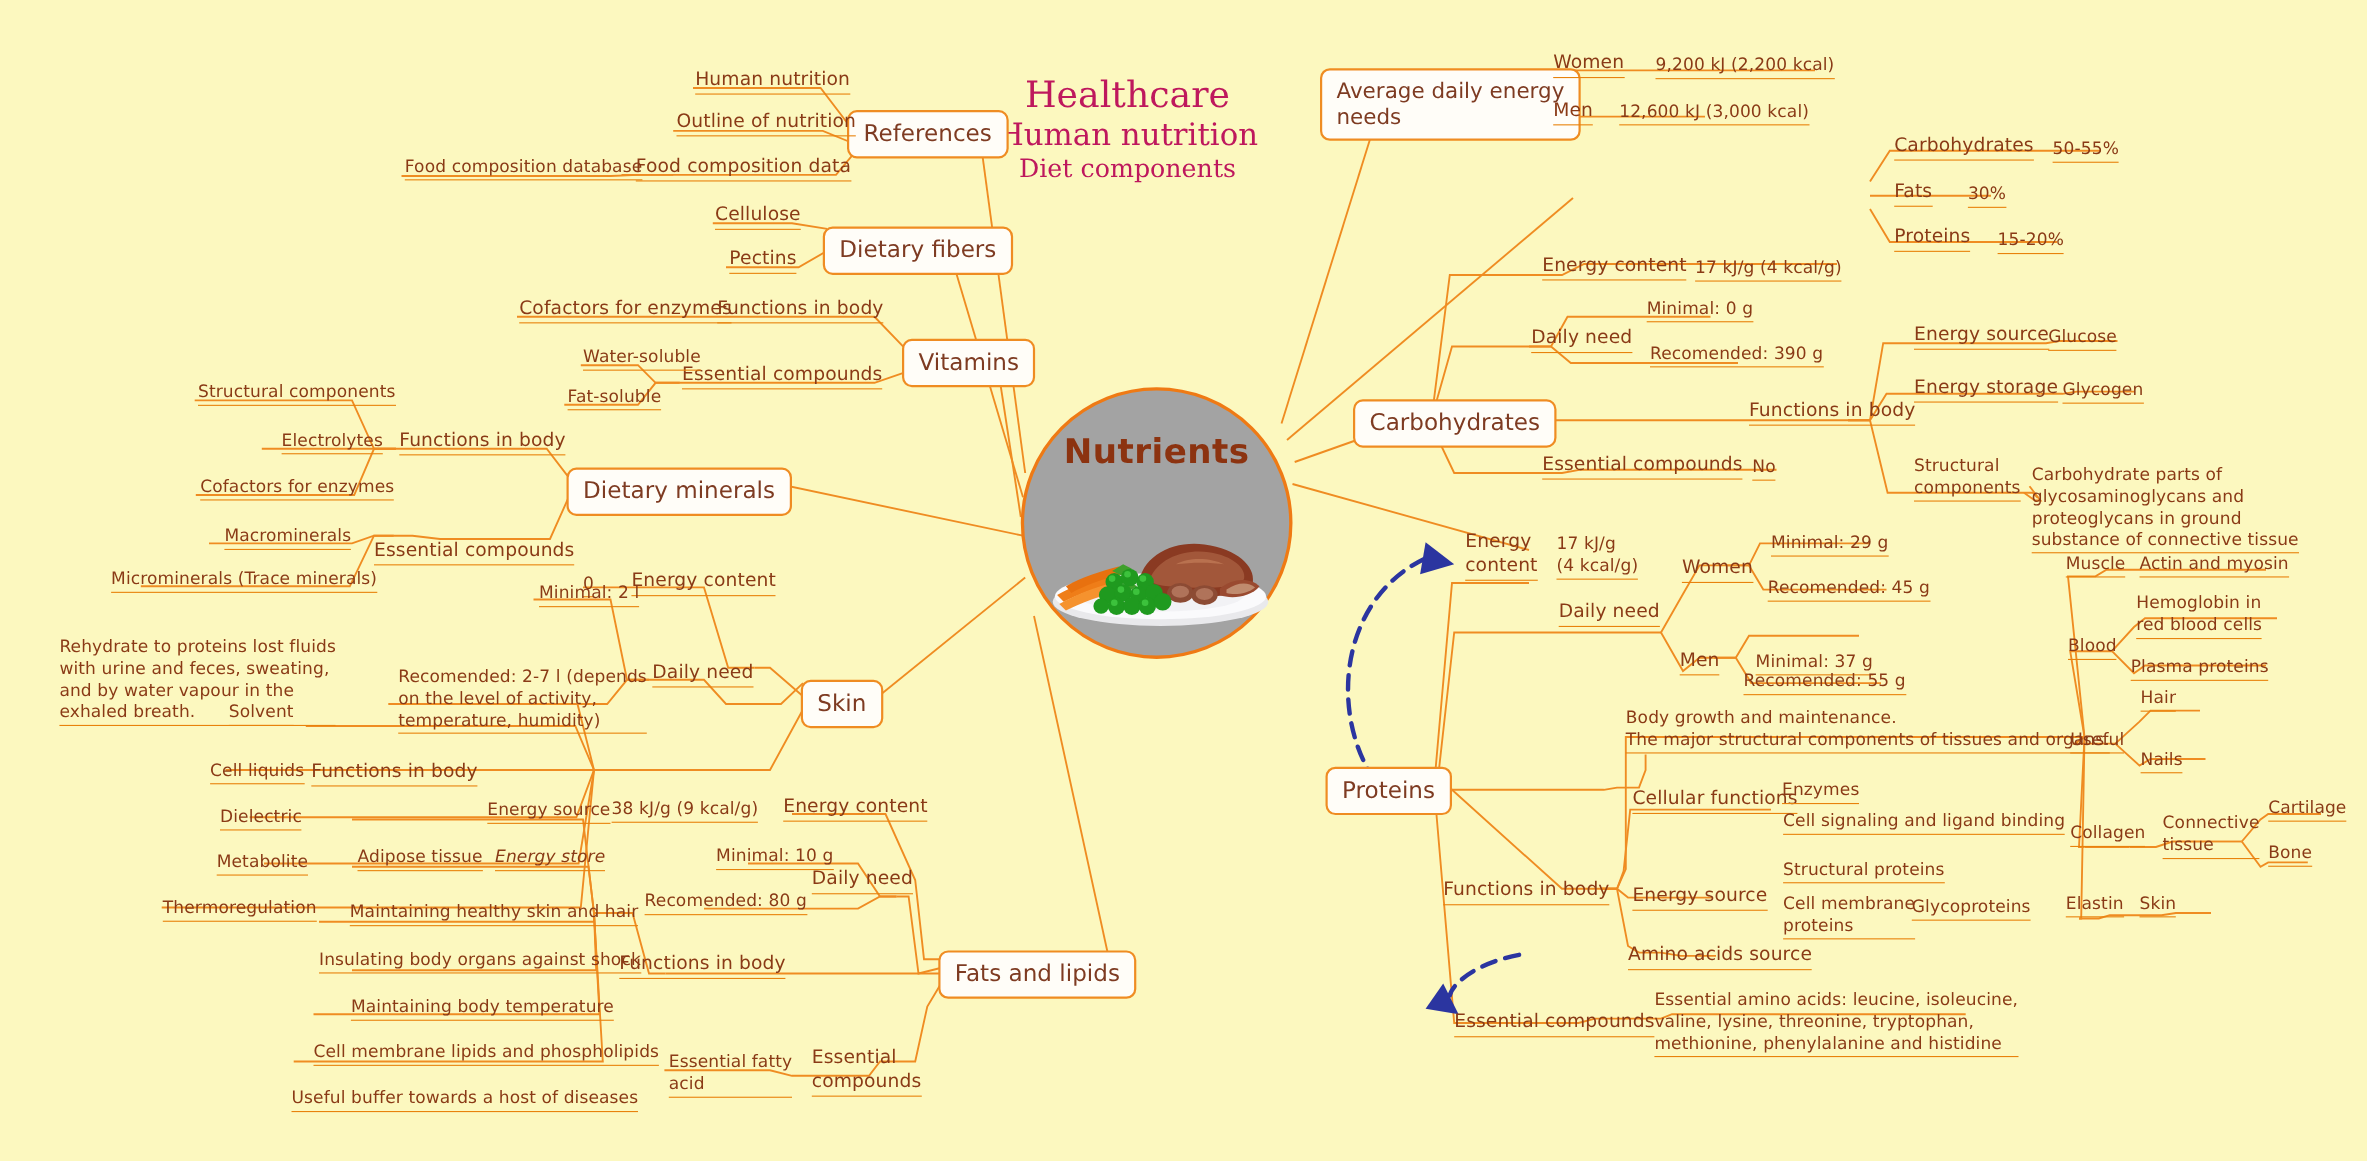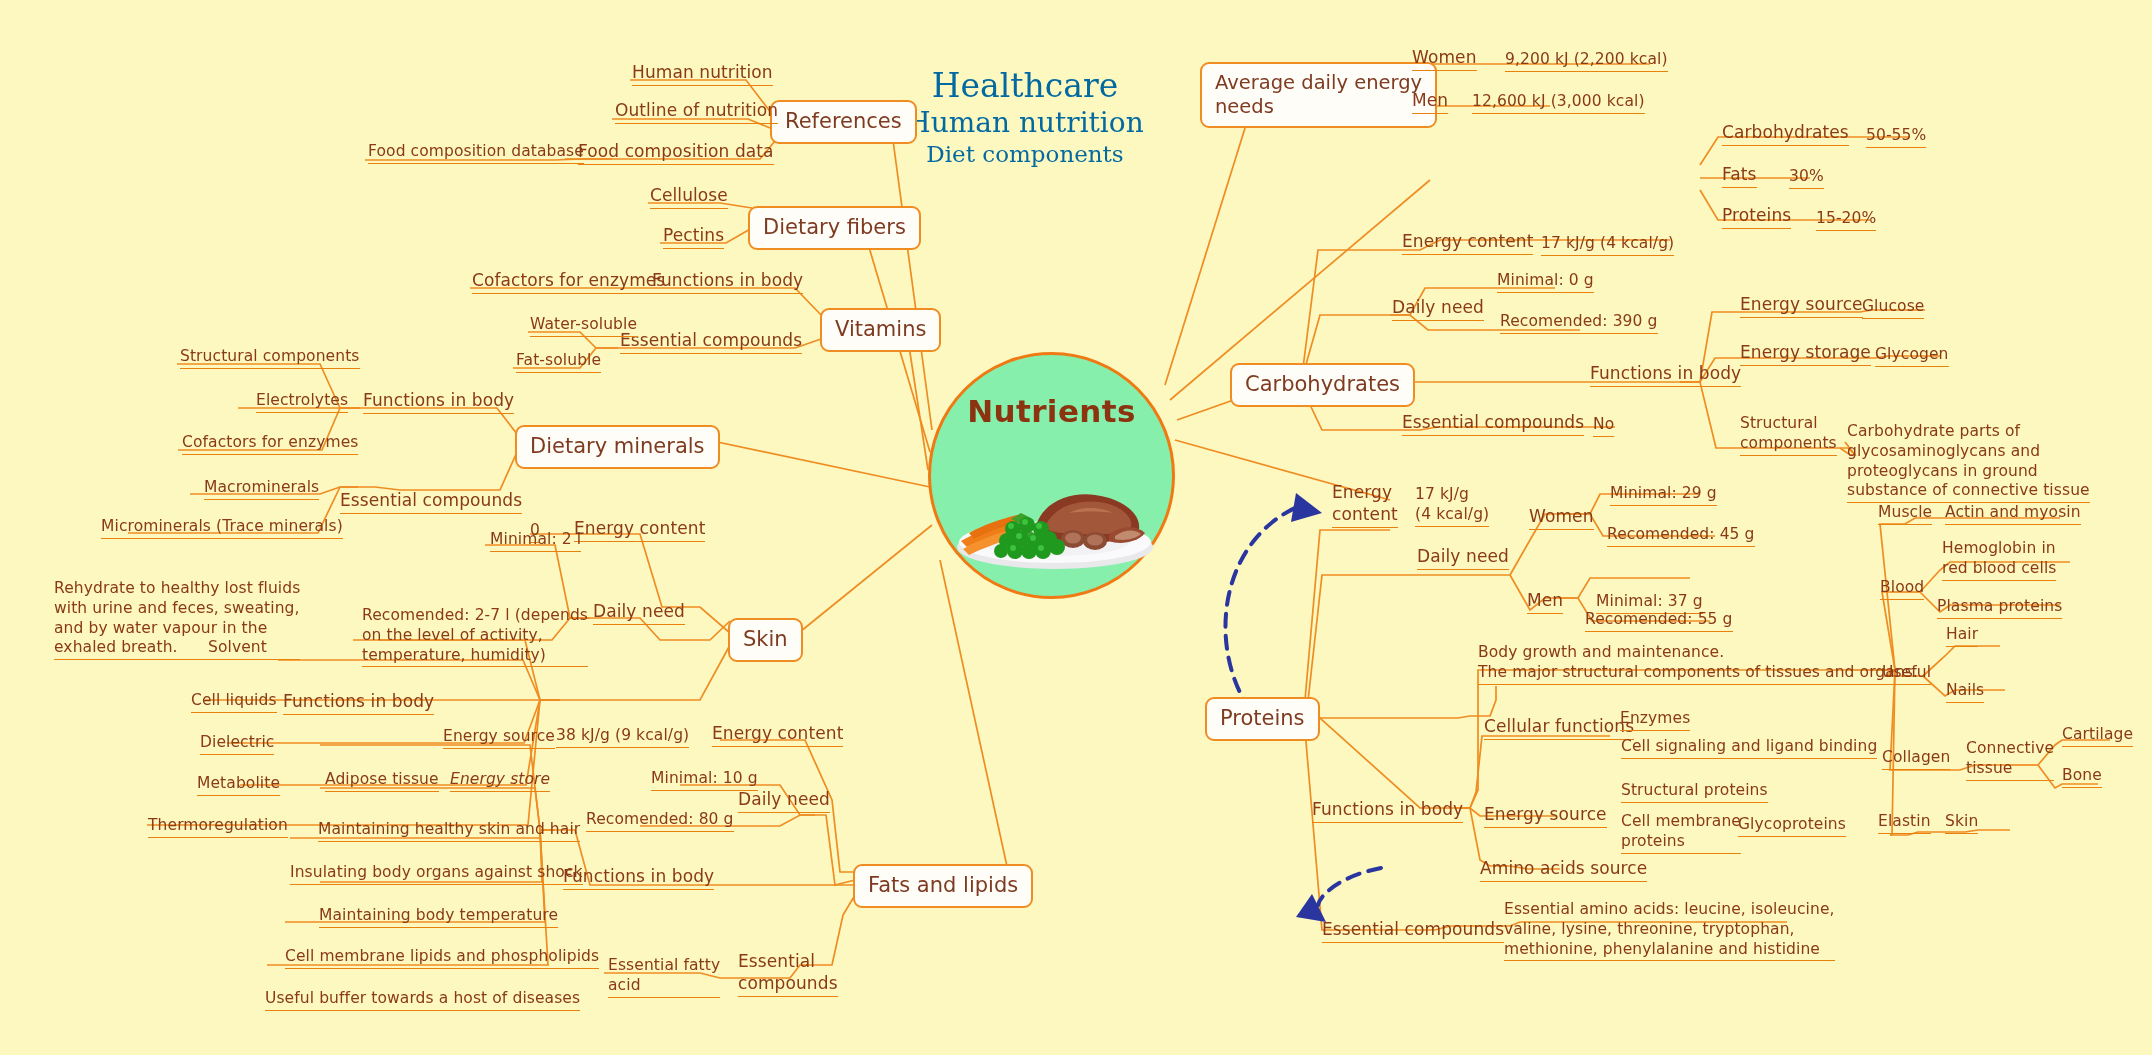--- a/index.html
+++ b/index.html
@@ -39,37 +39,37 @@
     white-space:pre;
   }
   .box.two{font-size:19.5px;}
 
   
   #center{
     position:absolute;
     left:928px;top:352px;
     width:247px;height:247px;
     border-radius:50%;
-    background:#86efac;
+    background:#a3a3a3;
     border:3px solid #ef7a14;
     box-sizing:border-box;
     z-index:5;
   }
   #center .ctitle{
     position:absolute;left:0;top:38px;width:100%;
     text-align:center;
     font-size:31px;font-weight:bold;
     color:#8c3310;
     letter-spacing:0.4px;
   }
   #plate{position:absolute;left:18px;top:108px;width:212px;height:110px;}
 
   
   #headline{position:absolute;left:875px;top:68px;width:300px;text-align:center;
-    font-family:"DejaVu Serif", serif;color:#0369a1;}
+    font-family:"DejaVu Serif", serif;color:#be185d;}
   #headline .h1{font-size:33px;line-height:1.12;}
   #headline .h2{font-size:28px;line-height:1.16;margin-top:2px;}
   #headline .h3{font-size:23px;line-height:1.16;margin-top:2px;}
 </style>
 </head>
 <body>
 
 <div id="root">
 
   <svg class="lines" viewBox="0 0 2152 1055">
@@ -314,21 +314,21 @@
   <div class="node ul sm" style="left:101px;top:517px;">Microminerals (Trace minerals)</div>
 
   <div class="node ul" style="left:574px;top:518px;">Energy content</div>
   <div class="node ul sm" style="left:530px;top:521px;">0</div>
   <div class="node ul" style="left:593px;top:601px;">Daily need</div>
   <div class="node ul sm" style="left:490px;top:530px;">Minimal: 2 l</div>
   <div class="node ul sm" style="left:362px;top:606px;">Recomended: 2-7 l (depends
 on the level of activity,
 temperature, humidity)</div>
   <div class="node ul" style="left:283px;top:691px;">Functions in body</div>
-  <div class="node ul sm" style="left:54px;top:579px;">Rehydrate to healthy lost fluids
+  <div class="node ul sm" style="left:54px;top:579px;">Rehydrate to proteins lost fluids
 with urine and feces, sweating,
 and by water vapour in the
 exhaled breath.</div>
   <div class="node ul sm" style="left:208px;top:638px;">Solvent</div>
   <div class="node ul sm" style="left:191px;top:691px;">Cell liquids</div>
   <div class="node ul sm" style="left:200px;top:733px;">Dielectric</div>
   <div class="node ul sm" style="left:197px;top:774px;">Metabolite</div>
   <div class="node ul sm" style="left:148px;top:816px;">Thermoregulation</div>
 
   <div class="node ul" style="left:712px;top:723px;">Energy content</div>

